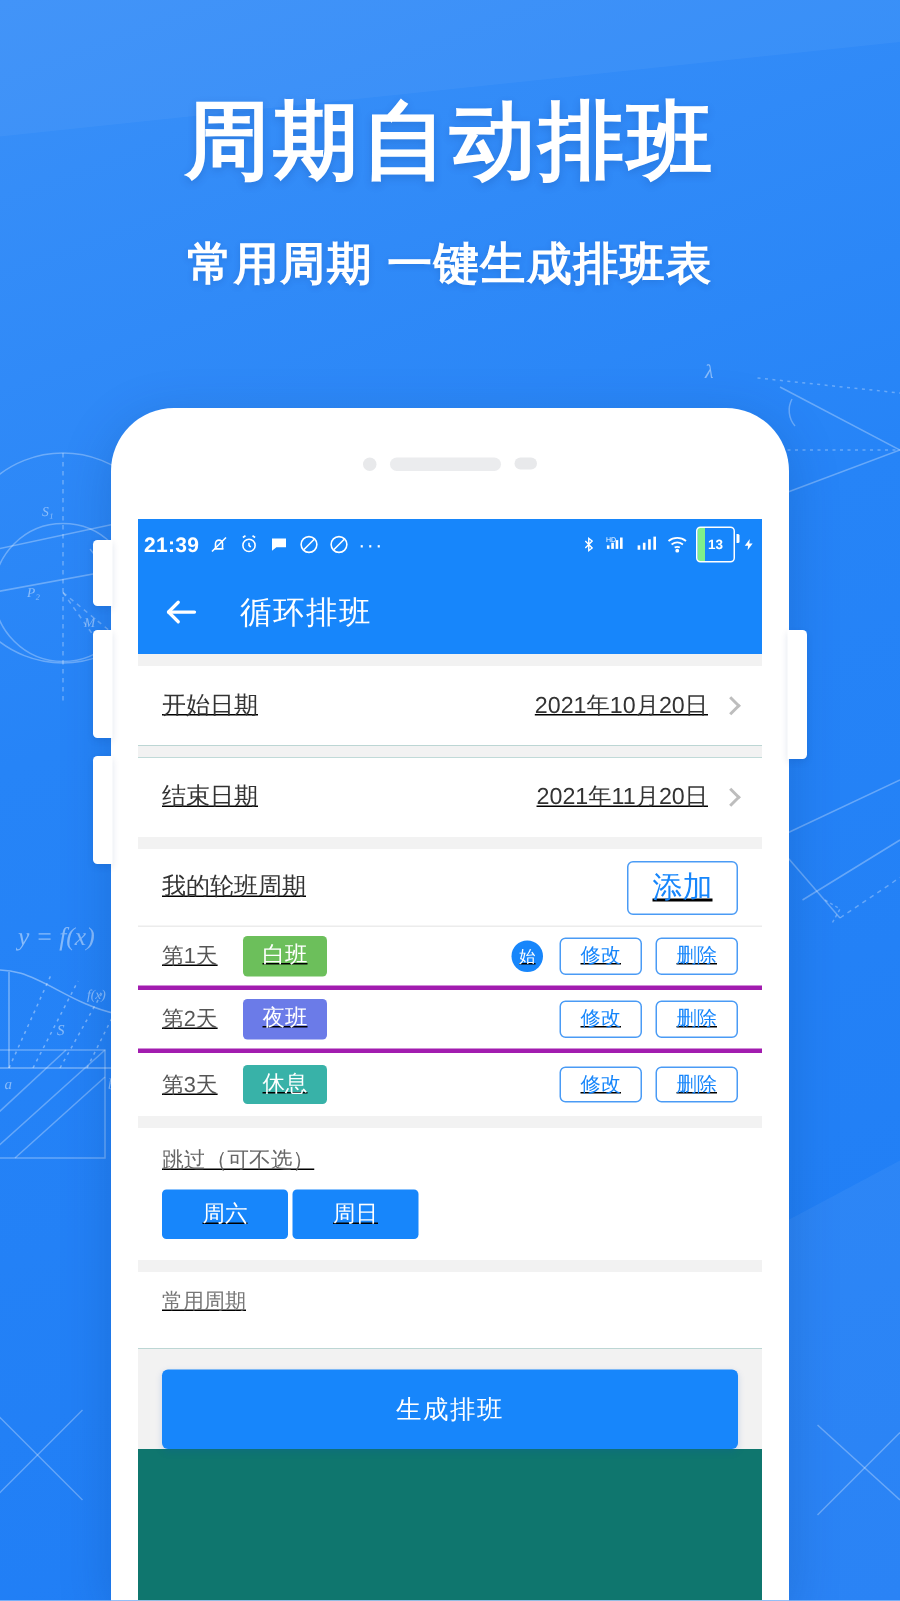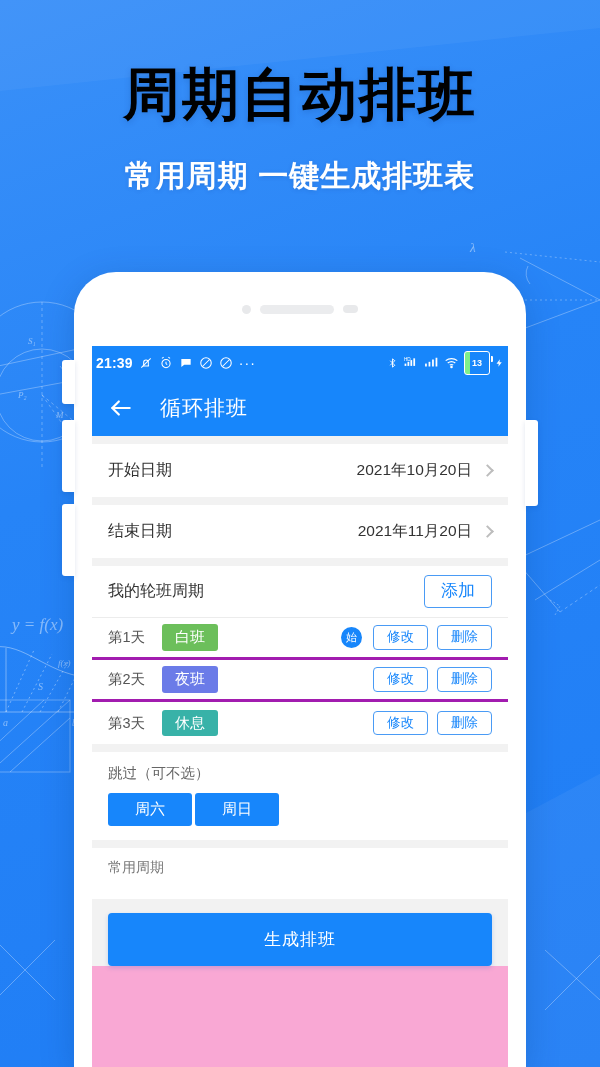--- a/index.html
+++ b/index.html
@@ -27,21 +27,21 @@
     transform: rotate(-28deg);
   }
   .bg-svg { position: absolute; inset: 0; width: 100%; height: 100%; }
 
   
   .hero {
     position: absolute; left: 0; right: 0; top: 62px;
     text-align: center; z-index: 5;
   }
   .hero-title {
-    font-size: 57px; font-weight: bold; color: #000000;
+    font-size: 57px; font-weight: bold; color: #ffffff;
     letter-spacing: 2px; line-height: 1.15;
     text-shadow: 0 2px 6px rgba(0,40,110,0.18);
   }
   .hero-sub {
     margin-top: 28px;
     font-size: 30px; font-weight: bold; color: #ffffff;
     letter-spacing: 1px;
     text-shadow: 0 1px 4px rgba(0,40,110,0.15);
   }
 
@@ -104,21 +104,21 @@
 
   
   .appbar {
     height: 56px; background: #1786fb; color: #ffffff;
     display: flex; align-items: center; padding: 0 16px;
   }
   .back-arrow { width: 26px; height: 26px; cursor: pointer; }
   .appbar-title { margin-left: 26px; font-size: 21px; letter-spacing: 1px; font-family: Liberation Serif, serif; }
 
   
-  .content { padding: 0; background: #f9a8d4; height: calc(100% - 90px); }
+  .content { padding: 0; background: #0f766e; height: calc(100% - 90px); text-decoration: underline; }
   .card { background: #ffffff; }
   .gap { height: 8px; background: #f2f2f2; }
 
   .row {
     display: flex; align-items: center;
     padding: 0 16px; height: 53px;
     font-size: 16px; color: #333333;
   }
   .row-label { color: #333333; }
   .row-value { margin-left: auto; color: #333333; font-size: 15.5px; }
@@ -129,21 +129,21 @@
   }
 
   
   .cycle-head {
     display: flex; align-items: center; padding: 0 16px; height: 52px;
     border-bottom: 1px solid #ececec;
   }
   .cycle-head-title { font-size: 16px; color: #333333; }
   .btn-outline {
     border: 1px solid #4a9bf5; color: #1786fb; background: #ffffff;
-    border-radius: 4px; font-size: 17px; padding: 5px 14px;
+    border-radius: 4px; font-size: 20px; padding: 5px 14px;
     font-family: inherit; cursor: pointer; line-height: 1.1;
   }
   .btn-add { margin-left: auto; padding: 6px 16px; }
 
   .day-row {
     display: flex; align-items: center; padding: 0 16px; height: 42px;
     border-bottom: 3px solid #a21caf;
   }
   .day-label { font-size: 14.5px; color: #555555; width: 54px; }
   .shift-tag {

